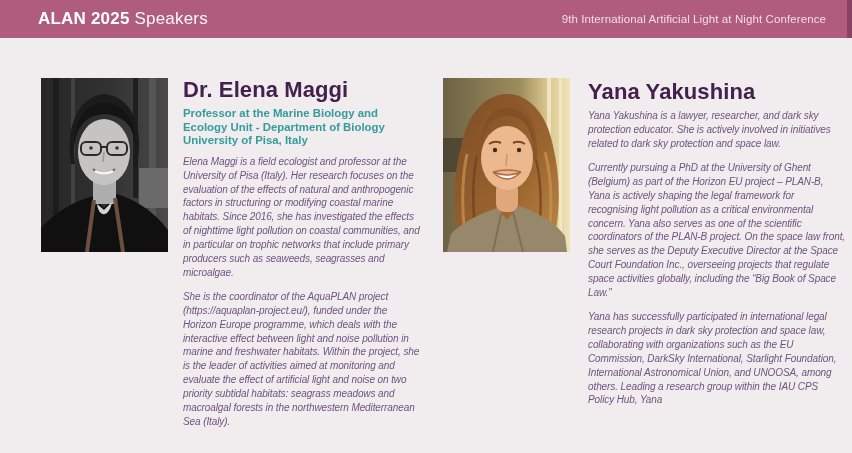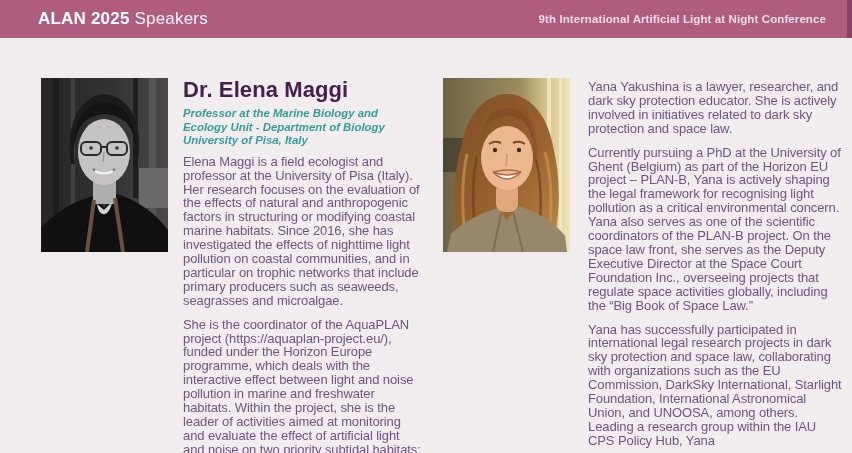--- a/index.html
+++ b/index.html
@@ -21,21 +21,21 @@
     align-items: center;
     justify-content: space-between;
     padding: 0 16px 0 38px;
   }
   .brand { color: #ffffff; font-size: 17px; letter-spacing: 0.2px; }
   .brand .bold { font-weight: 700; }
   .brand .light { font-weight: 400; opacity: 0.95; }
   .conference-title {
     color: #f3dde8;
     font-size: 11.5px;
-    font-weight: 700;
+    font-weight: 400;
     margin-right: 10px;
     letter-spacing: 0.1px;
   }
   .scrollbar-thumb {
     position: absolute;
     top: 0; right: 0;
     width: 5px; height: 38px;
     background: #8a4263;
   }
   .photo {
@@ -55,31 +55,31 @@
   .speaker-name {
     font-size: 22px;
     font-weight: 700;
     color: #44204d;
     line-height: 1.1;
     margin-bottom: 5px;
     letter-spacing: 0.1px;
   }
   .speaker-title {
     font-size: 11.4px;
-    font-style: italic;
     font-weight: 700;
     color: #339c9c;
     line-height: 13.5px;
     margin-bottom: 7px;
   }
   .bio p {
-    font-size: 13px;
+    font-size: 10px;
     line-height: 13.9px;
     margin-bottom: 10px;
     letter-spacing: -0.1px;
+    font-style: italic;
   }
 </style>
 </head>
 <body>
 
 <div class="page">
 
   <div class="header-bar">
     <div class="brand">
       <span class="bold">ALAN 2025</span>
@@ -179,20 +179,21 @@
       <circle cx="52" cy="72" r="2.2" fill="#3c2c20"></circle>
       <circle cx="76" cy="72" r="2.2" fill="#3c2c20"></circle>
 
       <path d="M64,76 L63,88" stroke="#cf9468" stroke-width="1.5" fill="none"></path>
       <path d="M50,94 Q64,108 78,94 Q64,100 50,94 Z" fill="#fdfbf7" stroke="#b06a49" stroke-width="1.5"></path>
       <path d="M50,94 Q64,90 78,94" stroke="#b06a49" stroke-width="1.5" fill="none"></path>
     </svg>
   </div>
 
   <div class="col col-right">
+    <div class="speaker-name">Yana Yakushina</div>
     <div class="bio">
       <p>Yana Yakushina is a lawyer, researcher, and dark sky protection educator. She is actively involved in initiatives related to dark sky protection and space law.</p>
       <p>Currently pursuing a PhD at the University of Ghent (Belgium) as part of the Horizon EU project – PLAN-B, Yana is actively shaping the legal framework for recognising light pollution as a critical environmental concern. Yana also serves as one of the scientific coordinators of the PLAN-B project. On the space law front, she serves as the Deputy Executive Director at the Space Court Foundation Inc., overseeing projects that regulate space activities globally, including the “Big Book of Space Law.”</p>
       <p>Yana has successfully participated in international legal research projects in dark sky protection and space law, collaborating with organizations such as the EU Commission, DarkSky International, Starlight Foundation, International Astronomical Union, and UNOOSA, among others. Leading a research group within the IAU CPS Policy Hub, Yana</p>
     </div>
   </div>
 
 </div>
 
 </body></html>

